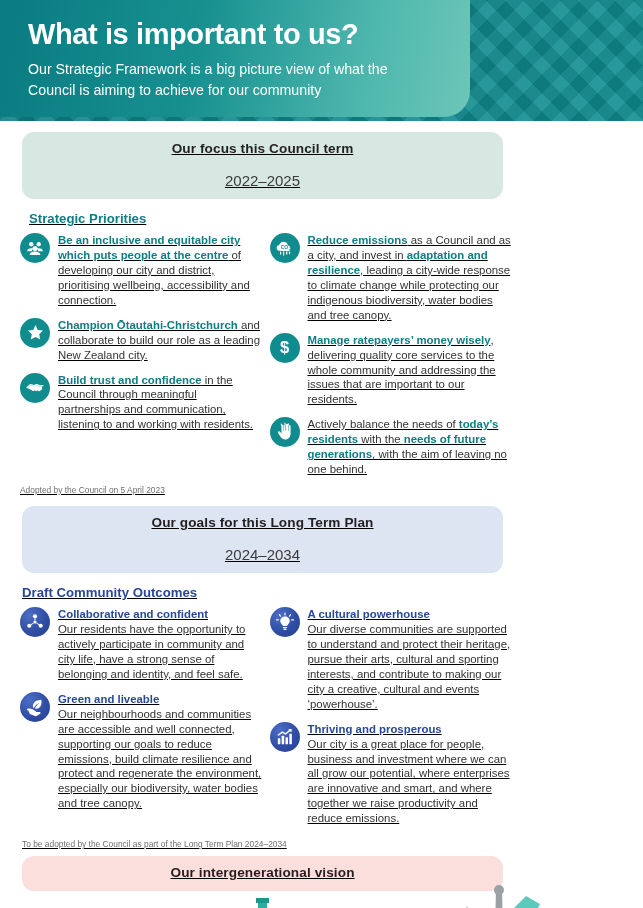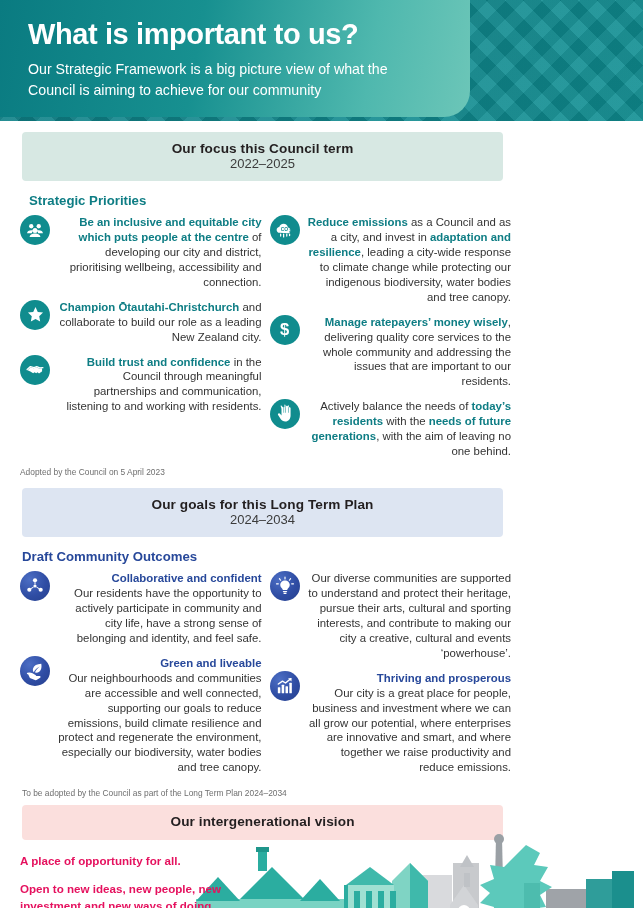--- a/index.html
+++ b/index.html
@@ -2,21 +2,21 @@
 <html><head>
 <meta charset="utf-8">
 <style>
   * { box-sizing: border-box; margin: 0; padding: 0; }
   html, body {
     width: 643px; height: 908px;
     font-family: "Liberation Sans", sans-serif;
     background: #ffffff;
     overflow: hidden;
   }
-  .page { position: relative; width: 525px; height: 908px; background: #fff; }
+  .page { position: relative; width: 525px; height: 908px; background: #fff; text-decoration: underline; }
 
   
   .header {
     position: relative;
     width: 643px; height: 121px;
     background:
       repeating-linear-gradient(45deg,
         rgba(255,255,255,0.055) 0px, rgba(255,255,255,0.055) 13px,
         rgba(0,0,0,0.075) 13px, rgba(0,0,0,0.075) 26px),
       repeating-linear-gradient(-45deg,
@@ -43,45 +43,45 @@
     margin-top: 10px;
     color: #ffffff;
     font-size: 14.2px;
     line-height: 1.45;
     max-width: 400px;
   }
 
   
   .banner {
     margin: 0 22px;
-    border-radius: 4px;
+    border-radius: 12px;
     text-align: center;
     padding: 9px 10px 10px;
   }
   .banner-mint { background: #d7e8e3; }
   .banner-blue { background: #dde5f2; }
   .banner-pink { background: #fbdfdd; }
   .banner-title {
     font-size: 13.6px; font-weight: bold; color: #231f20;
     letter-spacing: 0.1px;
   }
   .banner-years {
-    font-size: 13px; color: #3b3b3b; margin-top: 0;
+    font-size: 15px; color: #3b3b3b; margin-top: 16px;
   }
 
   
   .section { position: relative; }
   .col-head {
     font-size: 13.2px; font-weight: bold; color: #0e7d84;
     padding: 0 0 6px 22px;
   }
   .col-head.blue { color: #27489a; }
   .cols { display: flex; padding: 0 14px 0 20px; gap: 8px; }
   .col { width: 50%; }
-  .item { display: flex; gap: 8px; margin-bottom: 9px; text-align: right; }
+  .item { display: flex; gap: 8px; margin-bottom: 9px; }
   .ico {
     flex: 0 0 auto;
     width: 30px; height: 30px; border-radius: 50%;
     display: flex; align-items: center; justify-content: center;
     margin-top: 1px;
   }
   .ico.teal { background: #108c8e; }
   .ico.blue { background: radial-gradient(circle at 32% 28%, #4c6ec4 0%, #2f4da4 55%, #253f8c 100%); }
   .ico svg { display: block; }
   .txt {
@@ -287,21 +287,21 @@
         <div class="item">
           <span class="ico blue">
             <svg width="20" height="20" viewBox="0 0 24 24" fill="#fff">
               <path d="M12 5.3c-3.2 0-5.7 2.4-5.7 5.3 0 2 1.1 3.5 2.2 4.5.5.5.8 1 .8 1.6h5.4c0-.6.3-1.1.8-1.6 1.1-1 2.2-2.5 2.2-4.5 0-2.9-2.5-5.3-5.7-5.3z"></path>
               <rect x="9.4" y="17.9" width="5.2" height="1.5" rx="0.7"></rect>
               <rect x="10.2" y="20.2" width="3.6" height="1.4" rx="0.7"></rect>
               <path d="M12 1.3v2.3M5.3 3.2l1.4 1.9M18.7 3.2l-1.4 1.9M1.8 9.4h2.2M22.2 9.4H20" stroke="#fff" stroke-width="1.4" stroke-linecap="round" fill="none"></path>
             </svg>
           </span>
           <div class="txt">
-            <span>Our diverse communities are supported to understand and protect their heritage, pursue their arts, cultural and sporting interests, and contribute to making our city a creative, cultural and events ‘powerhouse’.</span>
+            <b class="otitle">A cultural powerhouse</b><span>Our diverse communities are supported to understand and protect their heritage, pursue their arts, cultural and sporting interests, and contribute to making our city a creative, cultural and events ‘powerhouse’.</span>
           </div>
         </div>
 
         <div class="item">
           <span class="ico blue">
             <svg width="20" height="20" viewBox="0 0 24 24" fill="#fff">
               <rect x="3.4" y="13.5" width="3" height="7.2" rx="0.6"></rect>
               <rect x="8" y="10.6" width="3" height="10.1" rx="0.6"></rect>
               <rect x="12.6" y="12.2" width="3" height="8.5" rx="0.6"></rect>
               <rect x="17.2" y="8" width="3" height="12.7" rx="0.6"></rect>

